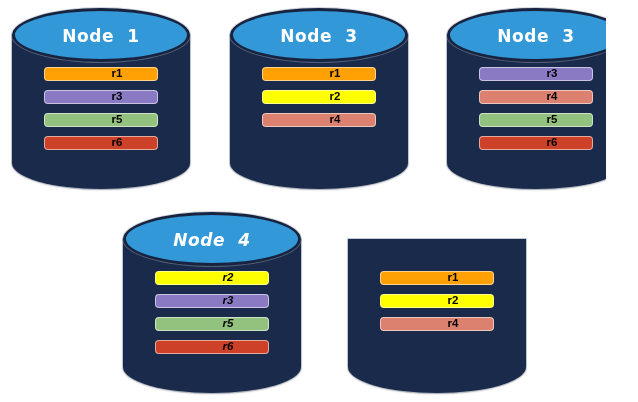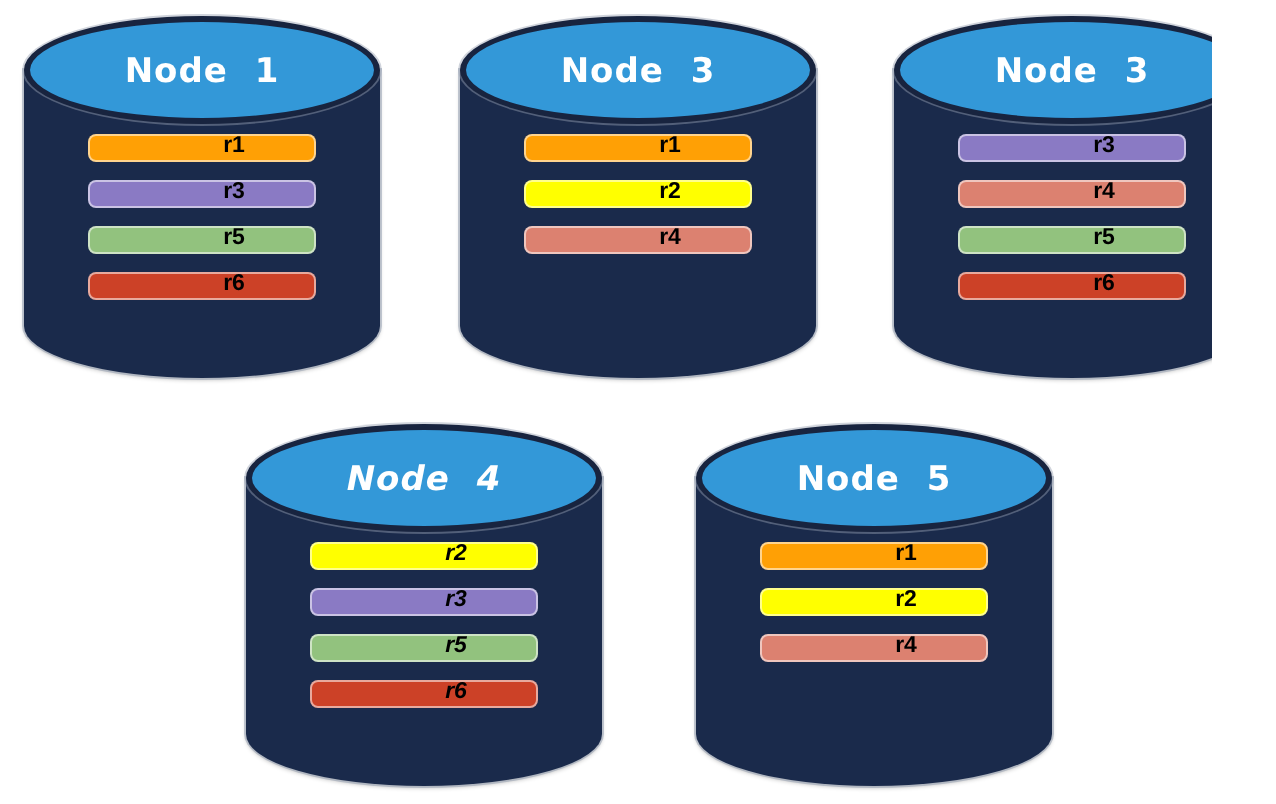--- a/index.html
+++ b/index.html
@@ -140,22 +140,19 @@
     <div class="bars">
         <div class="bar" style="background: rgb(255, 255, 0);">r2</div>
         <div class="bar" style="background: rgb(138, 122, 196);">r3</div>
         <div class="bar" style="background: rgb(146, 194, 126);">r5</div>
         <div class="bar" style="background: rgb(204, 65, 39);">r6</div>
       </div>
   </div>
 
   <div class="node">
     <div class="cyl-body"></div>
-    <div class="cyl-top">
-      <span class="node-label">Node 5</span>
-    </div>
     <div class="bars">
         <div class="bar" style="background: rgb(255, 160, 5);">r1</div>
         <div class="bar" style="background: rgb(255, 255, 0);">r2</div>
         <div class="bar" style="background: rgb(220, 129, 112);">r4</div>
       </div>
   </div>
 </div>
 
 </body></html>

